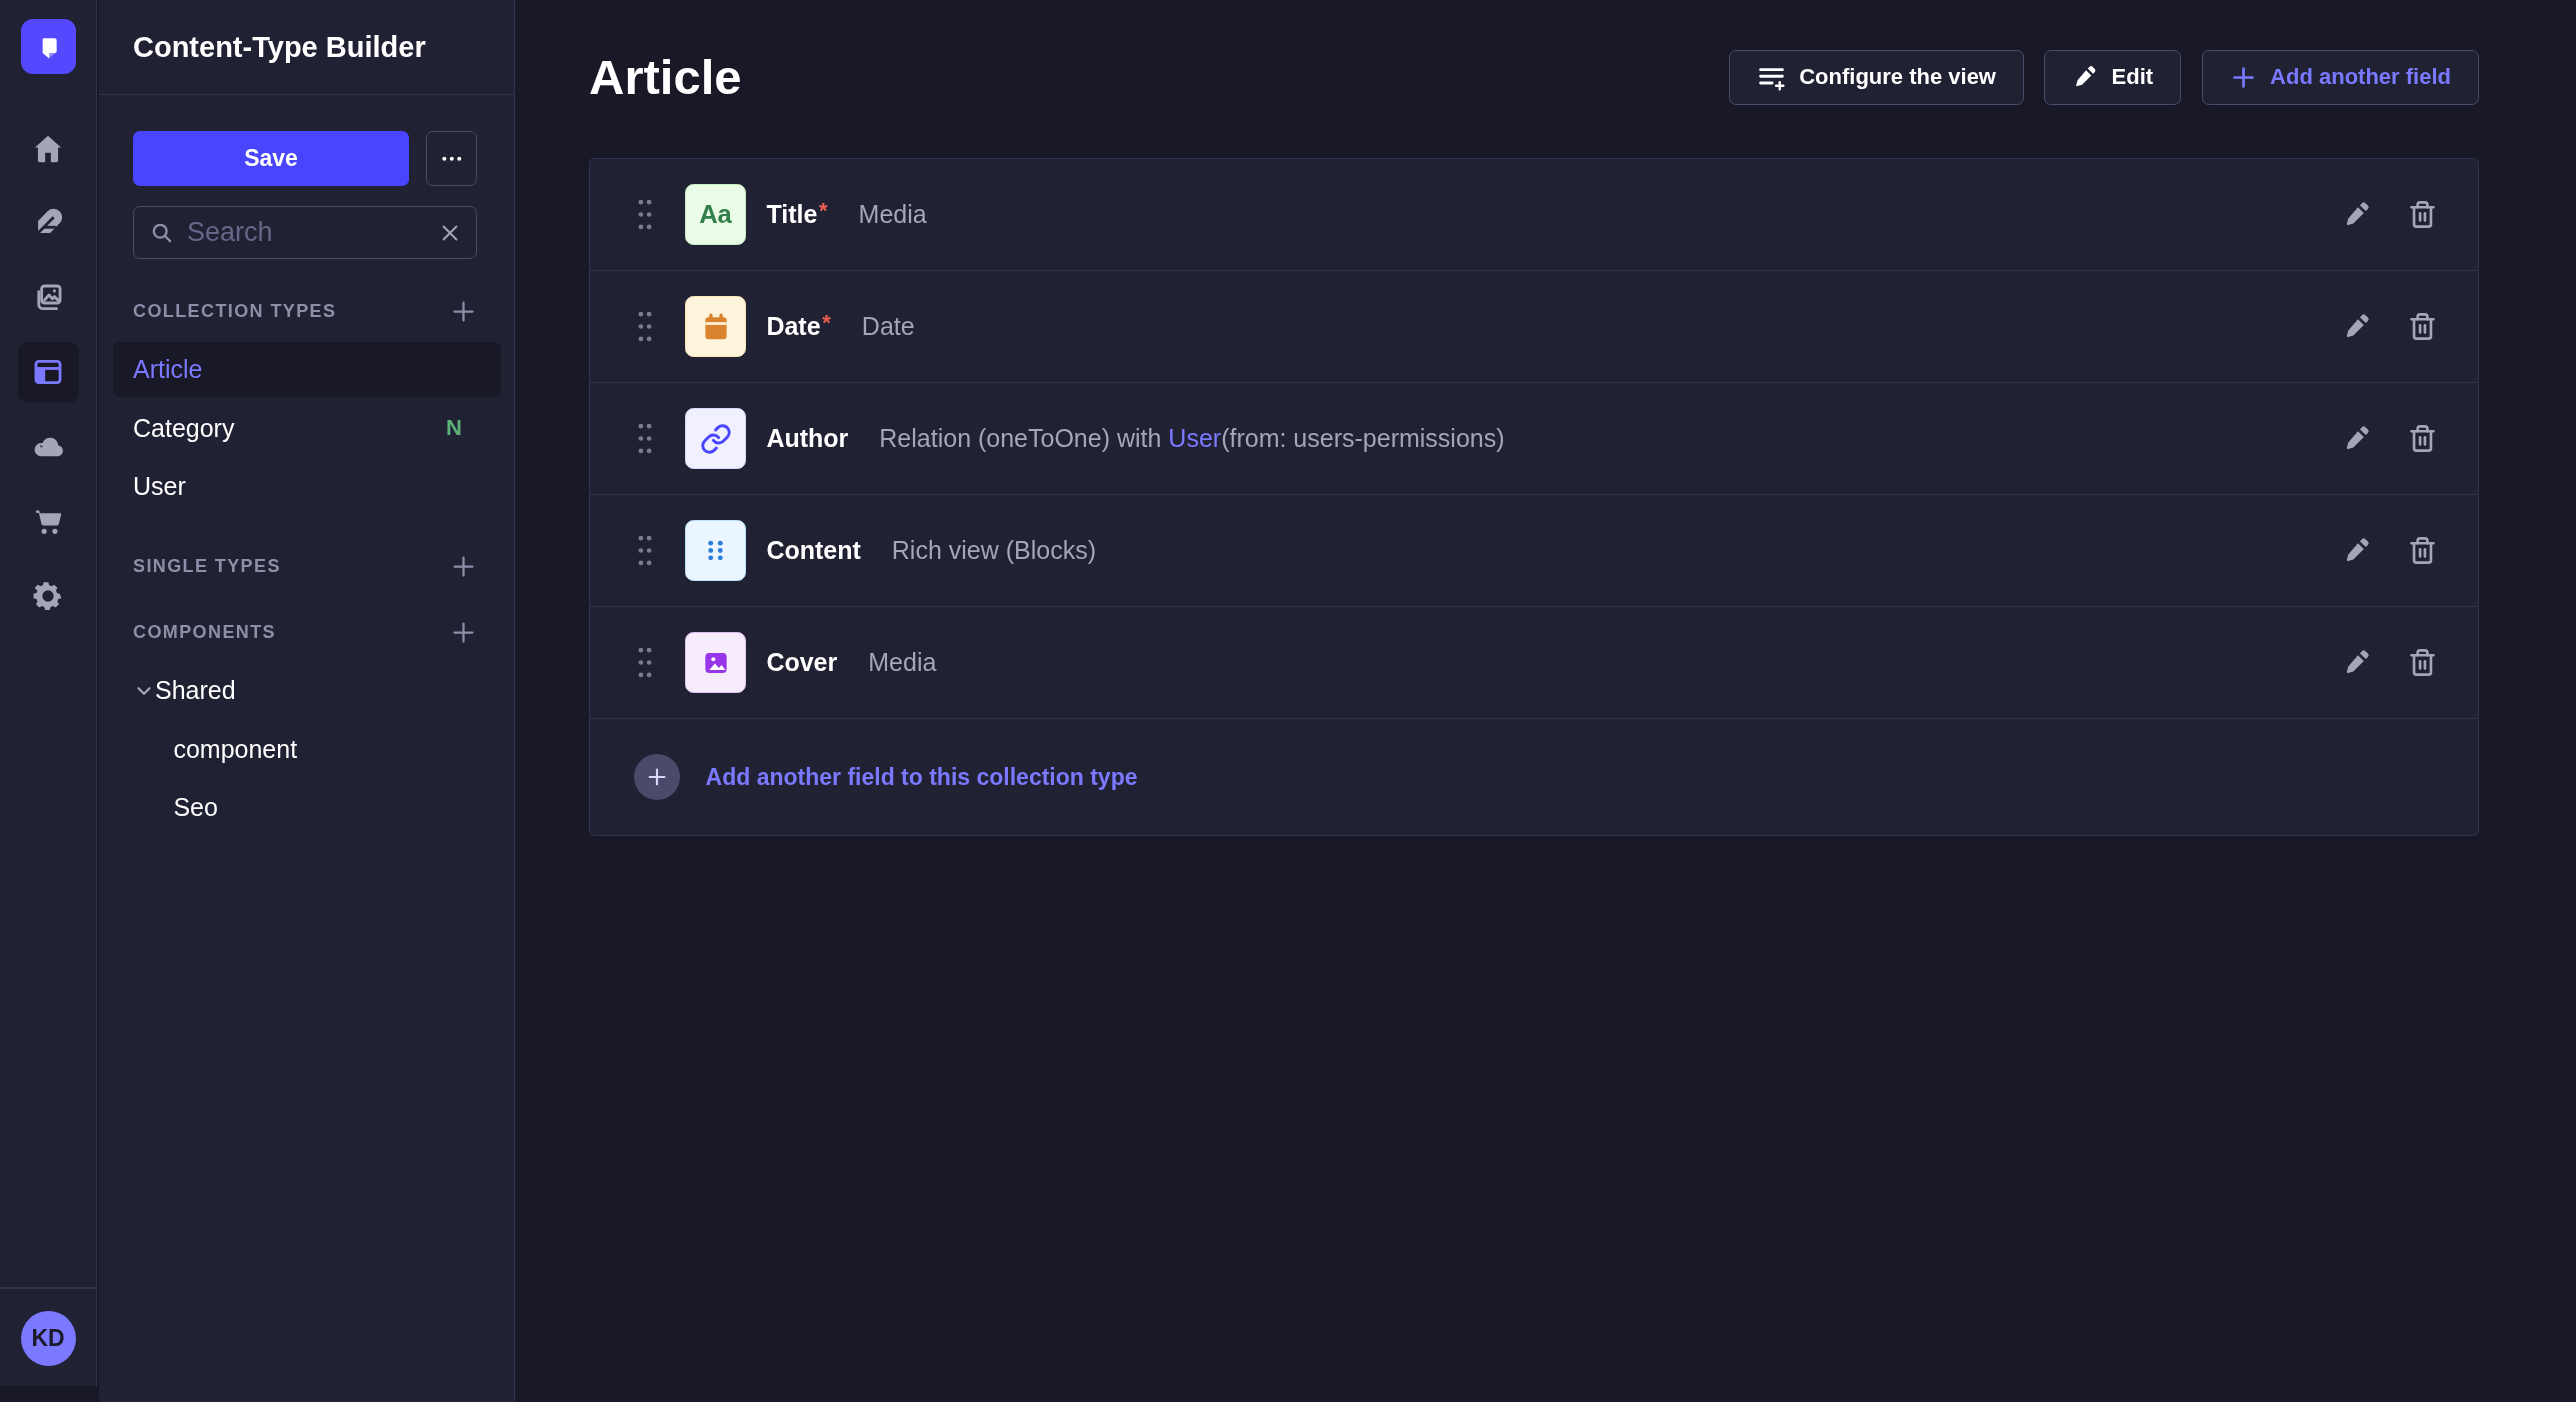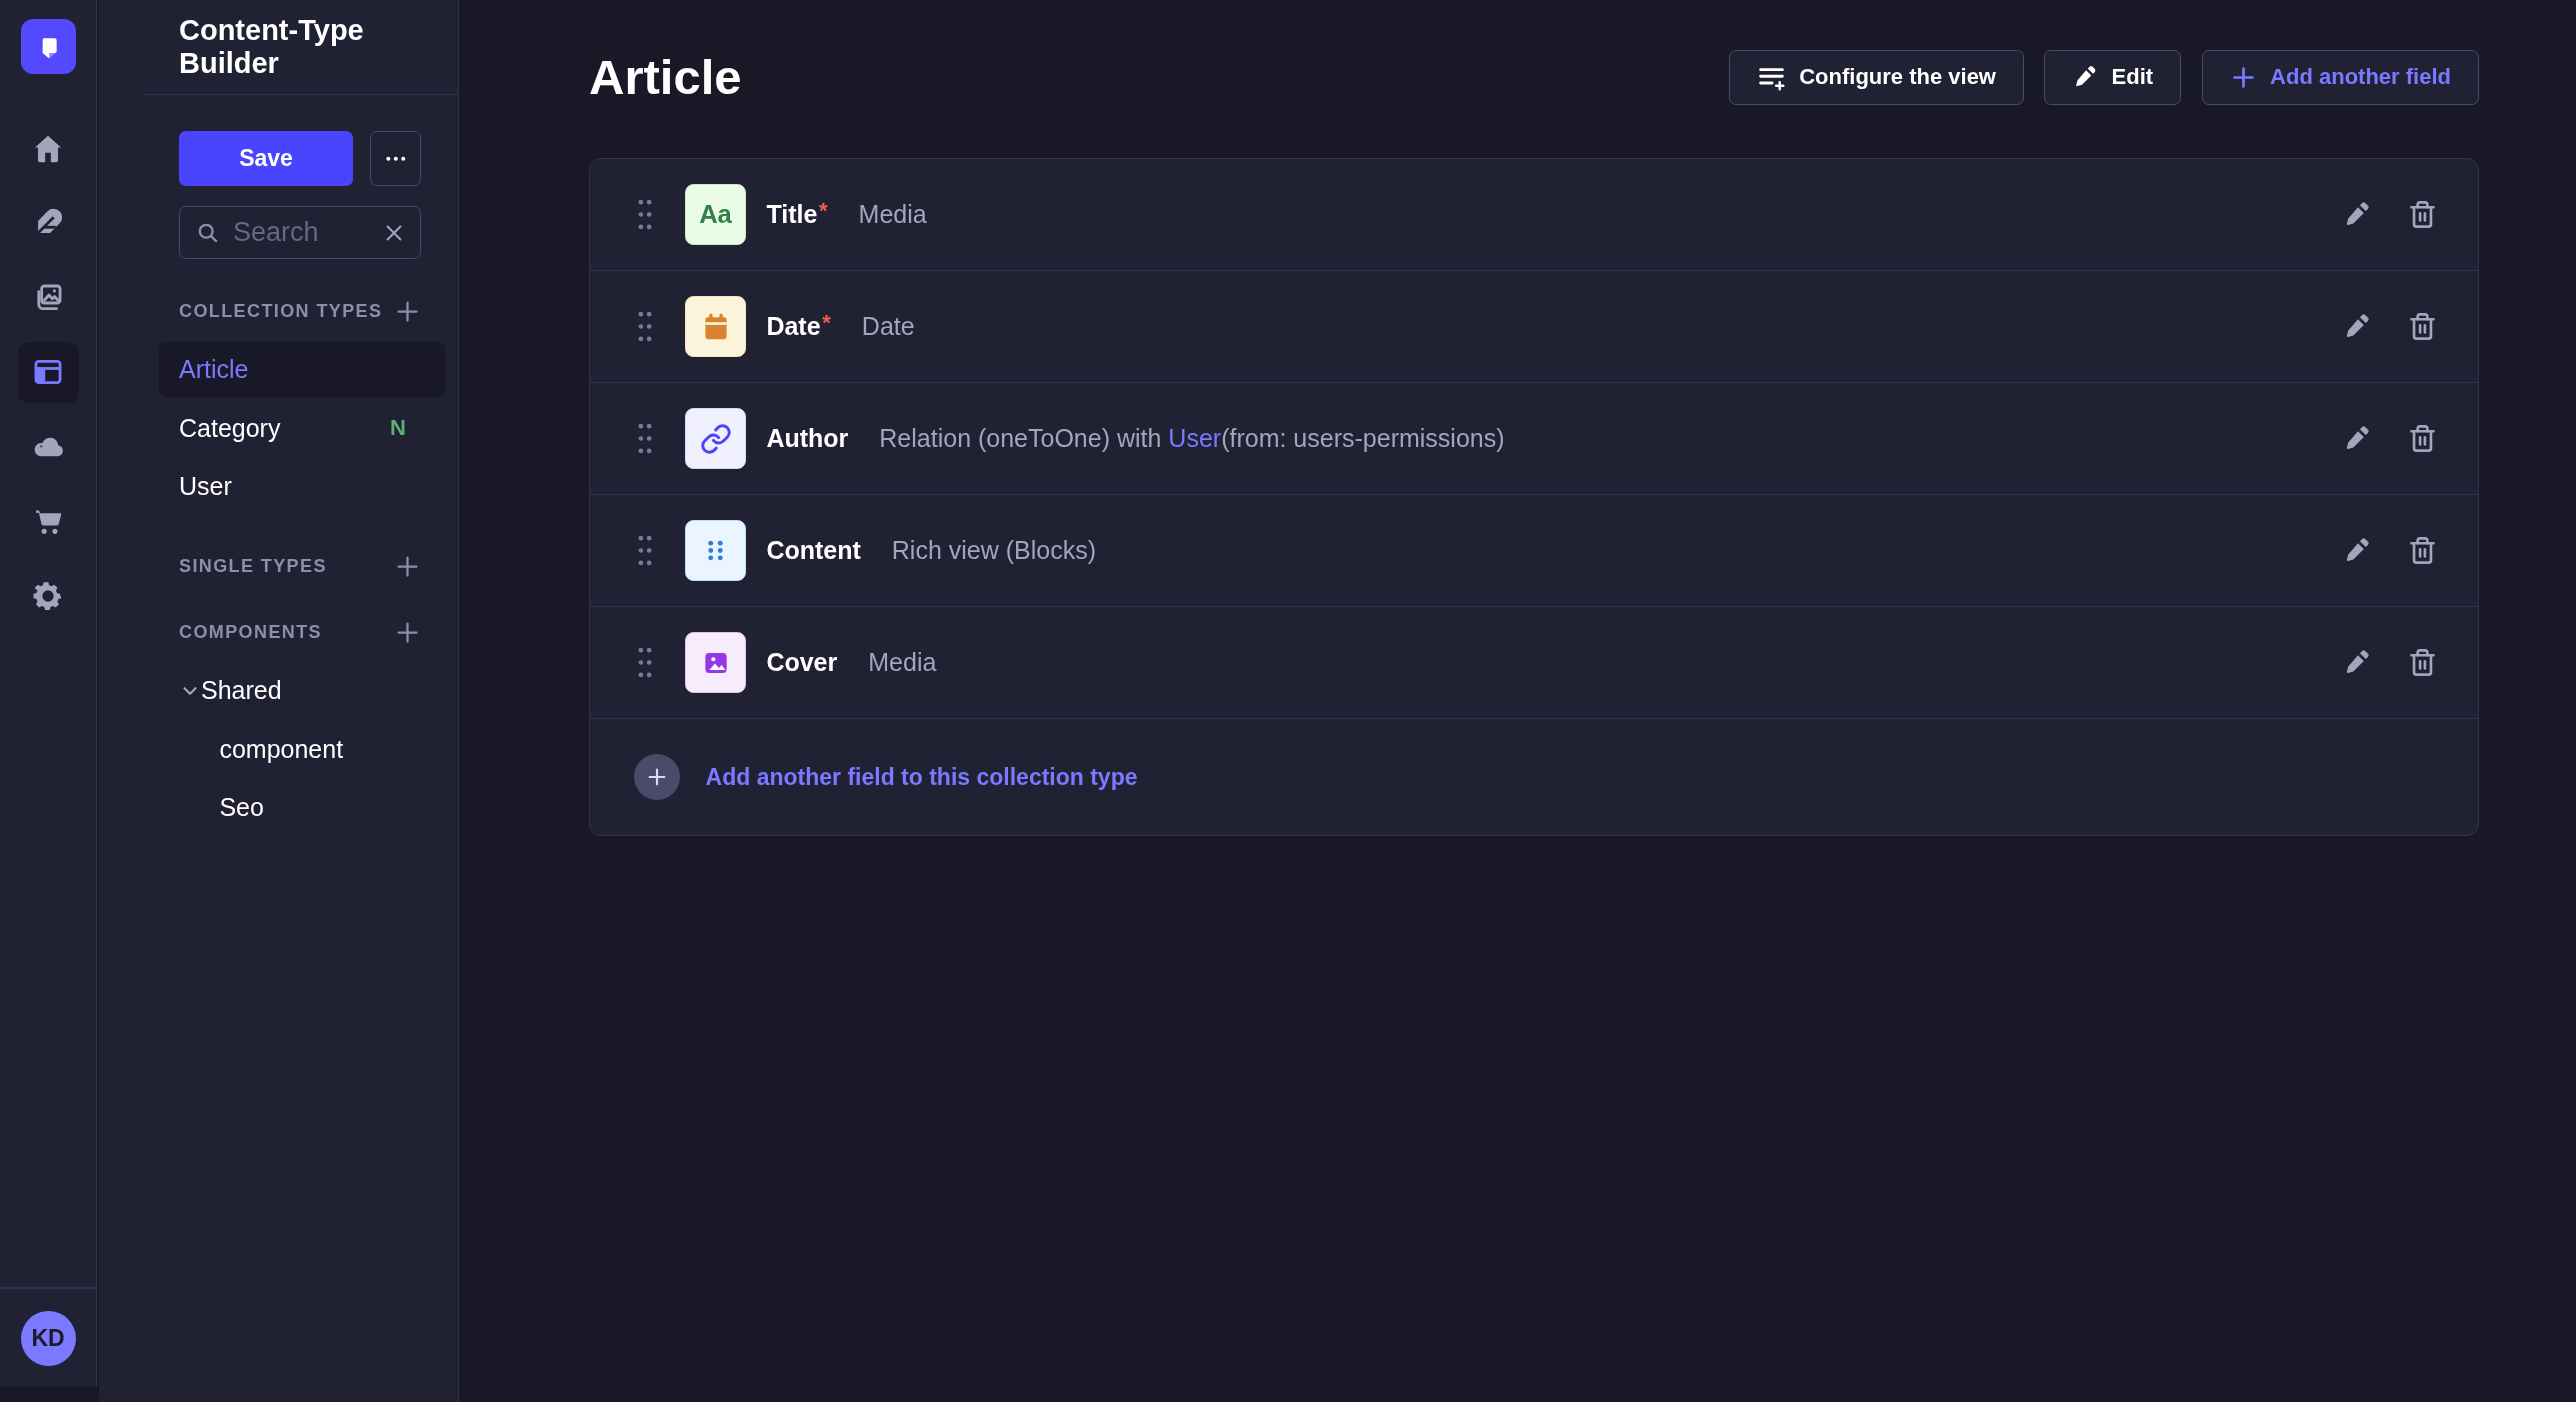--- a/index.html
+++ b/index.html
@@ -31,22 +31,22 @@
   .rail-item.active { background:#181826; color:#7b79ff; }
   .rail-divider { margin-top:auto; width:97px; height:1.7px; background:#32324d; }
   .avatar {
     margin:22px 0 20.4px; width:55px; height:55px; border-radius:50%;
     background:#7b79ff; color:#1c1b2c; font-size:23px; font-weight:700;
     display:flex; align-items:center; justify-content:center; border:none;
   }
 
   
   .subnav {
-    position:fixed; left:99px; top:0; bottom:0; width:360px;
-    background:#212134; border-right:1.7px solid #32324d;padding-left:46px;
+    position:fixed; left:99px; top:0; bottom:0; width:416px;
+    background:#212134; border-right:1.7px solid #32324d;
   }
   .subnav-header {
     height:95px; border-bottom:1.7px solid #32324d;
     display:flex; align-items:center; padding:0 34px;
   }
   .subnav-title { font-size:29px; font-weight:700; color:#ffffff; }
   .subnav-body { padding:36px 37px 0 34px; }
 
   .actions-row { display:flex; gap:17px; }
   .save-btn {
@@ -95,21 +95,21 @@
   .h-btn {
     height:55px; border:1.7px solid #4a4a6a; border-radius:6.8px; background:#212134;
     color:#ffffff; font-size:22px; font-weight:600;
     display:flex; align-items:center; gap:13.6px; padding:0 27px;
   }
   .h-btn.accent { color:#7b79ff; }
 
   
   .card {
     margin-top:53px; background:#212134;
-    border:1.7px solid #32324d; border-radius:12px;
+    border:1.7px solid #32324d; border-radius:5px;
   }
   .field-row {
     height:112px; display:flex; align-items:center;
     padding:0 41px 0 44px; border-bottom:1.7px solid #32324d;
   }
   .drag { background:none; border:none; margin-right:29px; color:#7b7b94; }
   .icon-box {
     width:61px; height:61px; border-radius:8.5px; margin-right:20.4px;
     display:flex; align-items:center; justify-content:center; flex:none;
   }

